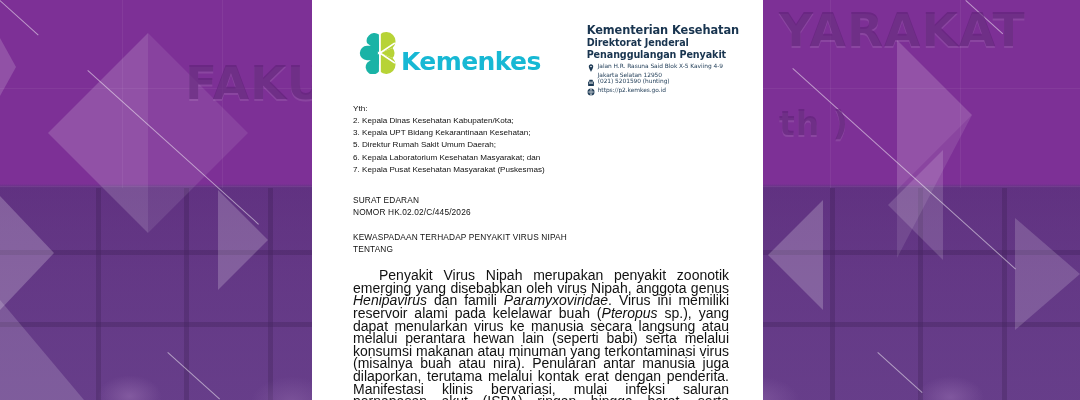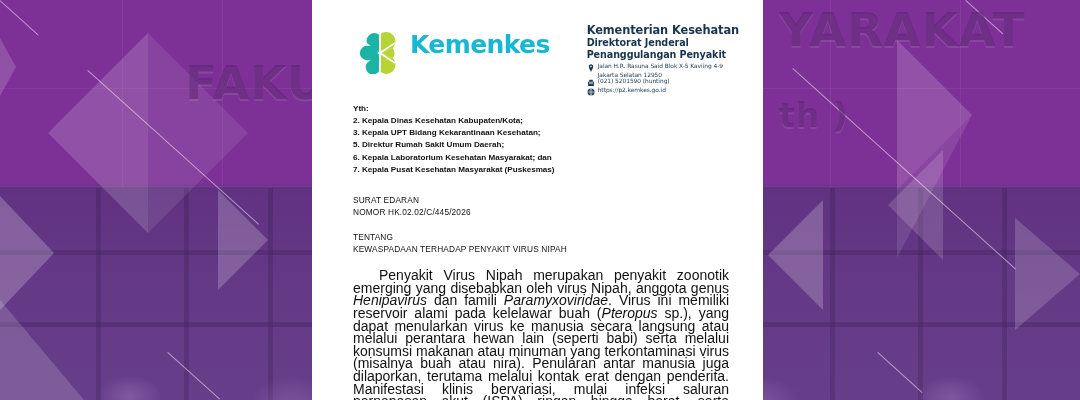--- a/index.html
+++ b/index.html
@@ -73,21 +73,21 @@
     background:#ffffff;
     overflow:hidden;
   }
   .doc-inner { position:relative; width:100%; height:100%; }
 
   
   .letterhead {
     display:flex; align-items:flex-start;
     padding:22px 24px 0 47px;
   }
-  .brand { display:flex; align-items:flex-start; gap:9px; padding-top:10px; }
+  .brand { display:flex; align-items:flex-end; padding-top:10px; }
 
   .logo-mark { width:42px; height:42px; flex:none; }
 
   .wordmark {
     font-family:"DejaVu Sans", sans-serif;
     font-weight:bold;
     font-size:25px;
     letter-spacing:-0.6px;
     color:#17b8d4;
     line-height:1;
@@ -115,21 +115,21 @@
     font-family:"DejaVu Sans", sans-serif;
     font-size:5.9px; color:#1d3a55; white-space:nowrap;
     padding-left:11px; letter-spacing:-0.05px;
   }
 
   
   .body-area { padding:0 34px 0 41px; }
 
   .yth { margin-top:7px; }
   .yth-line {
-    font-size:8.1px; color:#111; line-height:12.2px; white-space:nowrap;font-weight:bold;
+    font-size:8.1px; color:#111; line-height:12.2px; white-space:nowrap;
   }
 
   .title-block { margin-top:18px; text-align:left; }
   .t-line { font-size:8.3px; color:#111; line-height:12.3px; letter-spacing:0.15px; }
   .t-gap { height:12px; }
 
   .para {
     margin-top:14px;
     font-size:14px; color:#111; line-height:12.6px;
     text-align:justify; text-indent:26px;
@@ -182,21 +182,21 @@
 
   <div class="hair" style="left:88px;top:70px;width:230px;transform:rotate(42deg);"></div>
   <div class="hair" style="left:0px;top:0px;width:52px;transform:rotate(42deg);"></div>
   <div class="hair" style="left:168px;top:352px;width:70px;transform:rotate(42deg);"></div>
   <div class="hair" style="left:966px;top:0px;width:50px;transform:rotate(42deg);"></div>
   <div class="hair" style="left:793px;top:68px;width:300px;transform:rotate(42deg);"></div>
   <div class="hair" style="left:878px;top:352px;width:60px;transform:rotate(42deg);"></div>
 
   <div class="wall-text" style="left:185px;top:55px;font-size:47px;">FAKUL</div>
   <div class="wall-text" style="left:779px;top:2px;font-size:47px;">YARAKAT</div>
-  <div class="wall-text" style="left:779px;top:96px;font-size:33px;">th )</div>
+  <div class="wall-text" style="left:779px;top:104px;font-size:33px;">th )</div>
 </div>
 
 <div id="doc">
  <div class="doc-inner">
 
   <div class="letterhead">
 
     <div class="brand">
       <svg class="logo-mark" viewBox="0 0 100 100">
 
@@ -260,21 +260,21 @@
       <div class="yth-line">3. Kepala UPT Bidang Kekarantinaan Kesehatan;</div>
       <div class="yth-line">5. Direktur Rumah Sakit Umum Daerah;</div>
       <div class="yth-line">6. Kepala Laboratorium Kesehatan Masyarakat; dan</div>
       <div class="yth-line">7. Kepala Pusat Kesehatan Masyarakat (Puskesmas)</div>
     </div>
 
     <div class="title-block">
       <div class="t-line">SURAT EDARAN</div>
       <div class="t-line">NOMOR HK.02.02/C/445/2026</div>
       <div class="t-gap"></div>
+      <div class="t-line">KEWASPADAAN TERHADAP PENYAKIT VIRUS NIPAH</div>
       <div class="t-line">TENTANG</div>
-      <div class="t-line">KEWASPADAAN TERHADAP PENYAKIT VIRUS NIPAH</div>
     </div>
 
     <p class="para"><span>Penyakit Virus Nipah merupakan penyakit zoonotik emerging yang disebabkan oleh virus Nipah, anggota genus </span><i>Henipavirus</i><span> dan famili </span><i>Paramyxoviridae</i><span>. Virus ini memiliki reservoir alami pada kelelawar buah (</span><i>Pteropus</i><span> sp.), yang dapat menularkan virus ke manusia secara langsung atau melalui perantara hewan lain (seperti babi) serta melalui konsumsi makanan atau minuman yang terkontaminasi virus (misalnya buah atau nira). Penularan antar manusia juga dilaporkan, terutama melalui kontak erat dengan penderita. Manifestasi klinis bervariasi, mulai infeksi saluran pernapasan akut (ISPA) ringan hingga berat, serta ensefalitis yang dapat berakibat kematian. Tingkat kematian dilaporkan</span></p>
 
   </div>
  </div>
 </div>
 
 </body></html>

